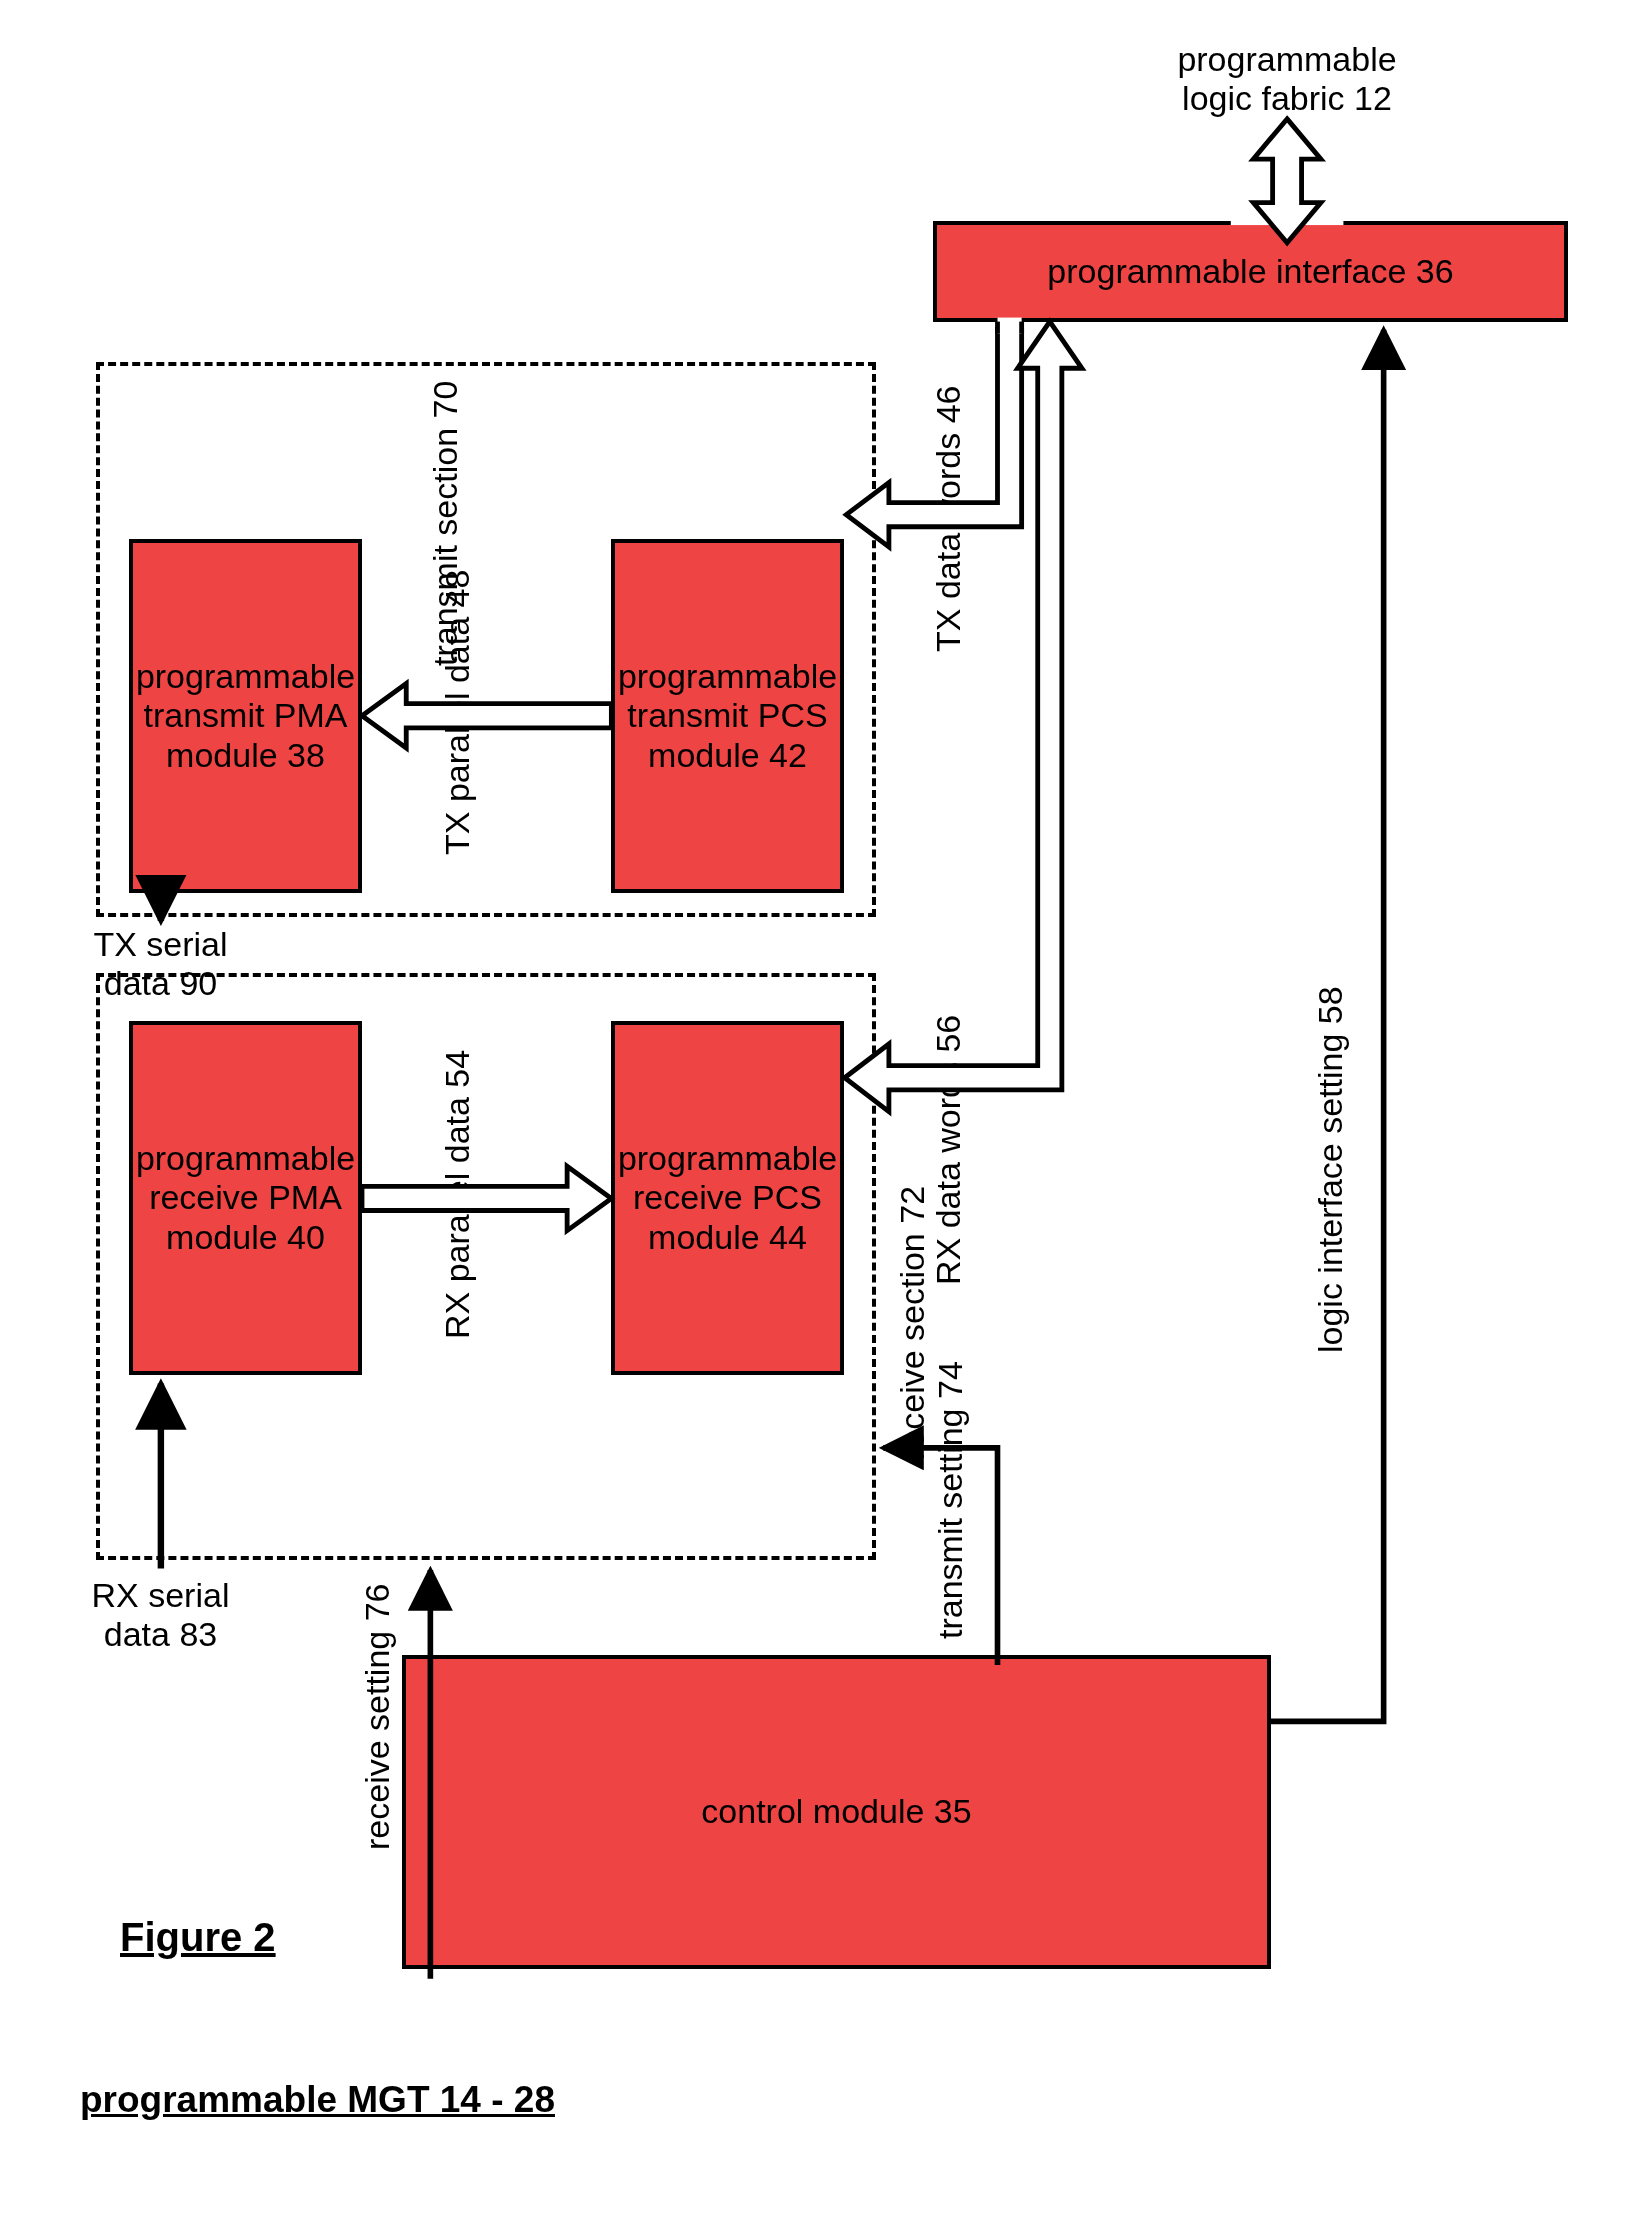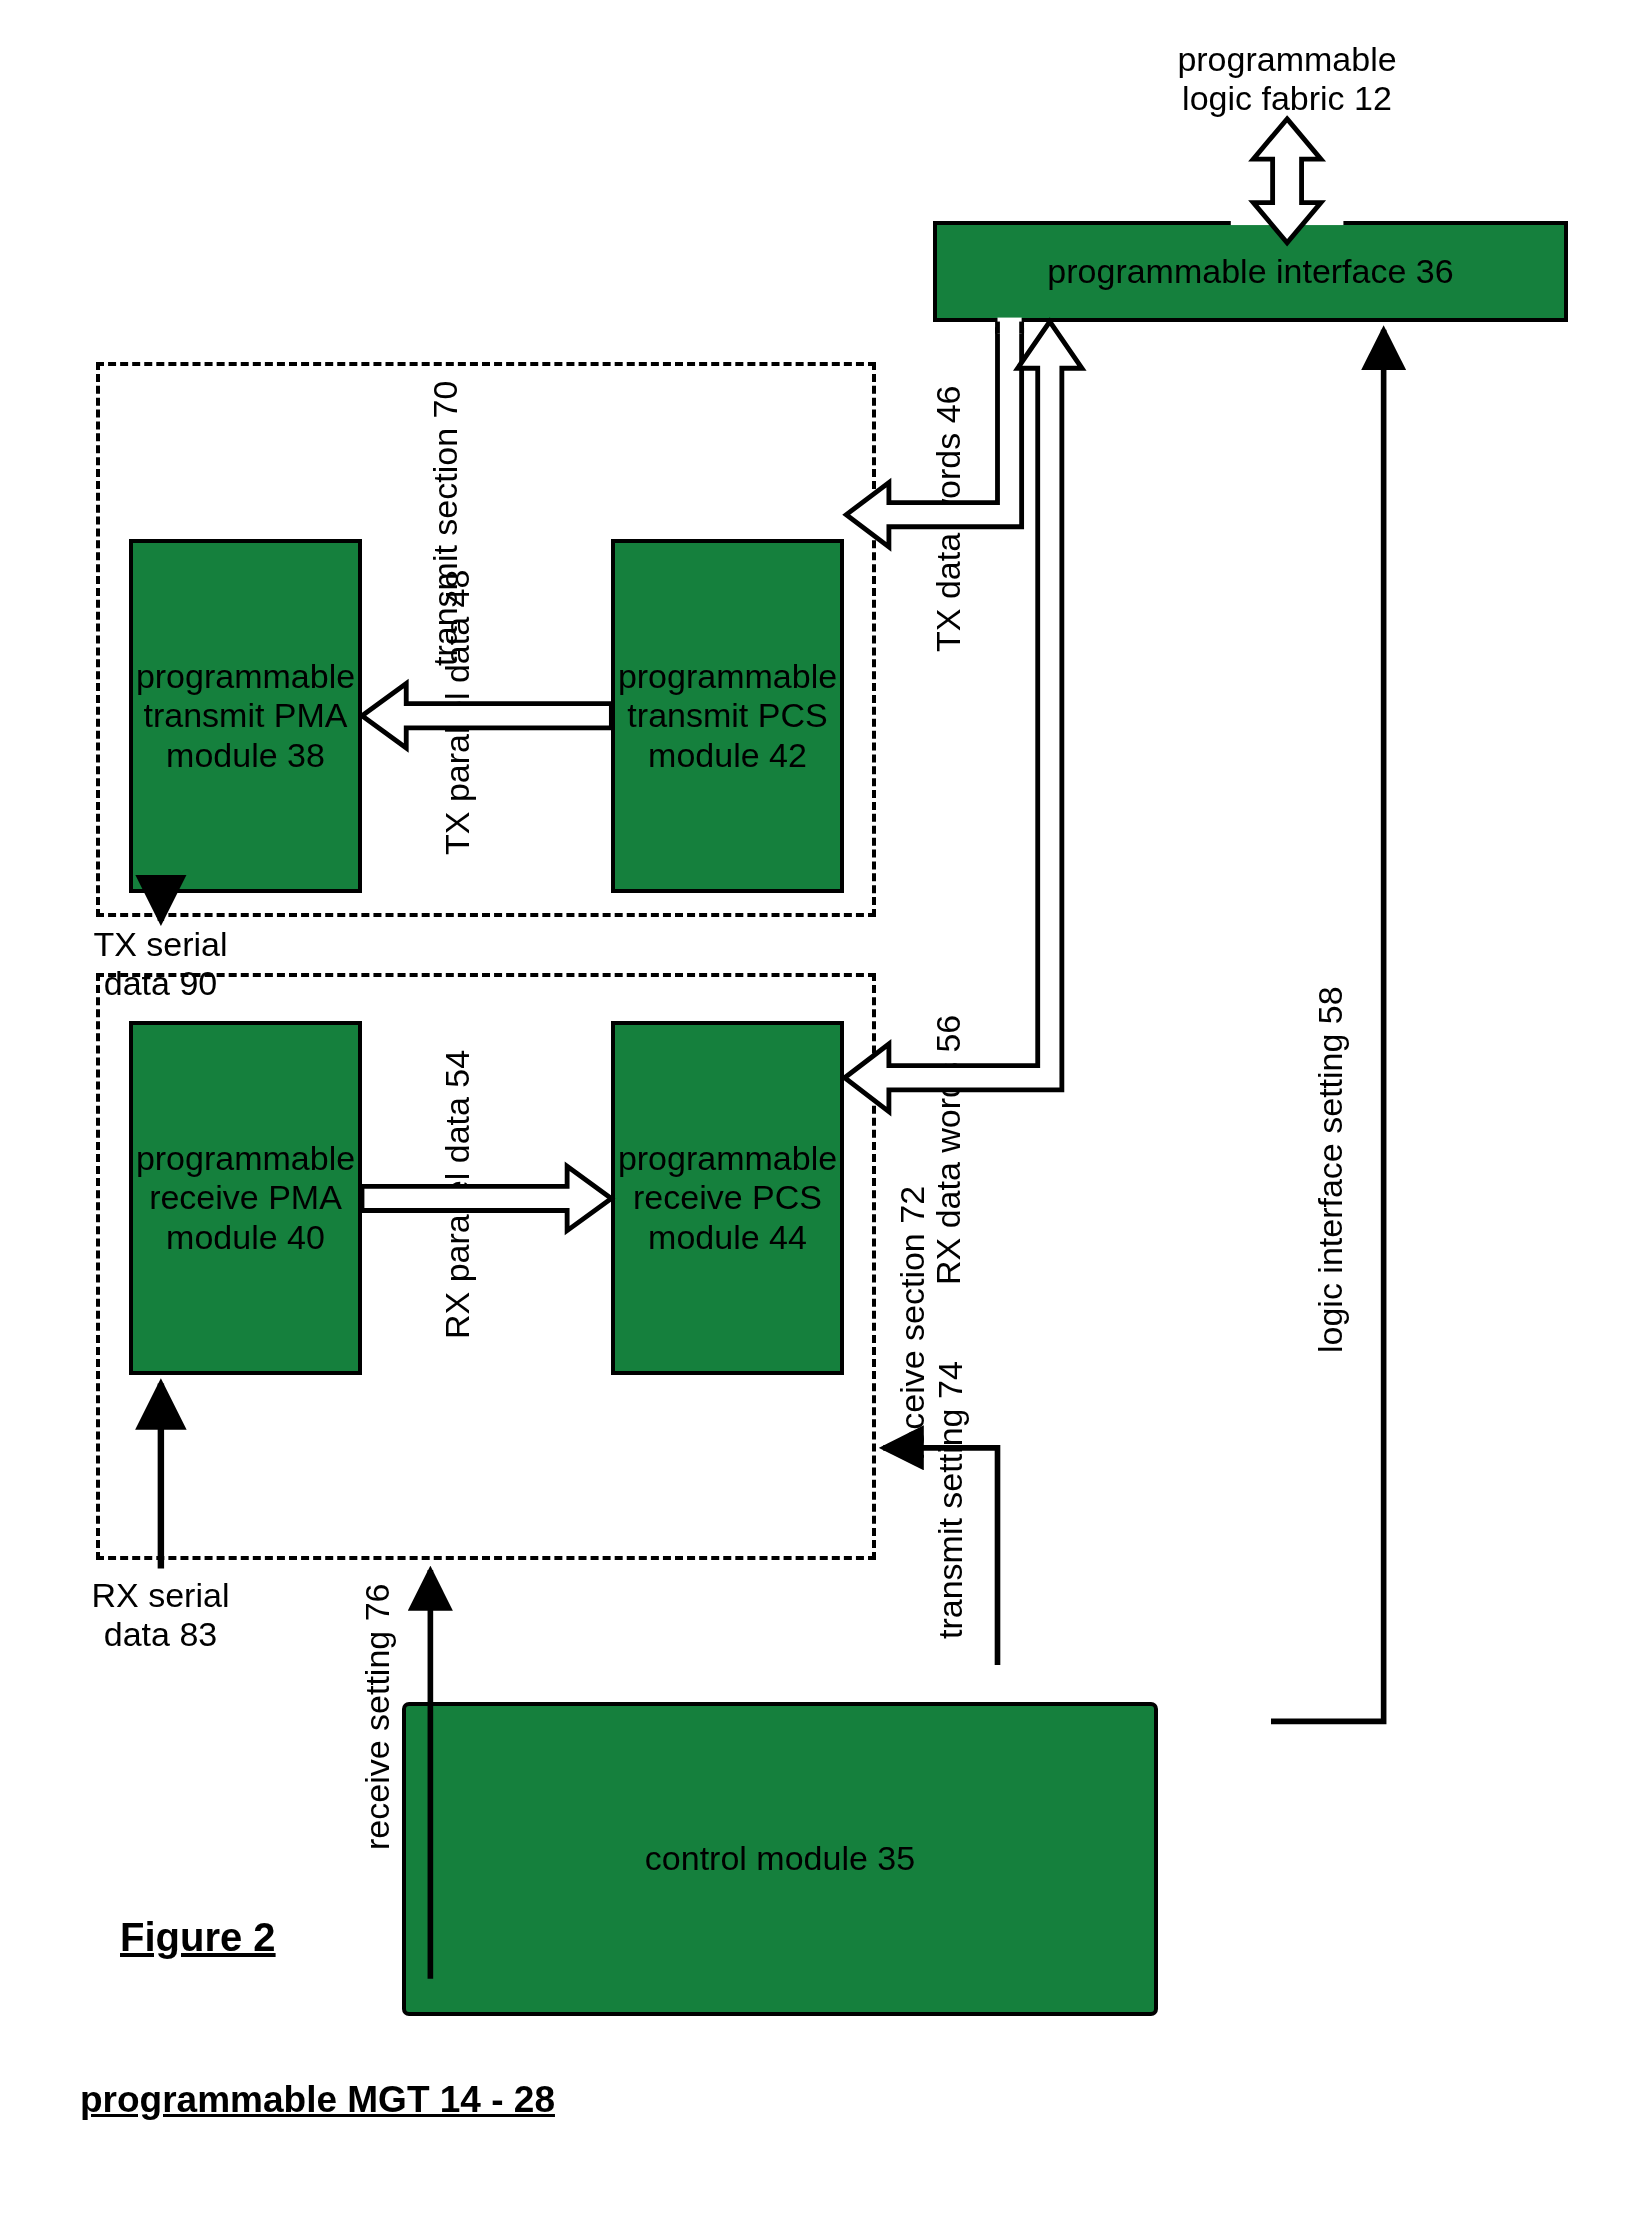--- a/index.html
+++ b/index.html
@@ -9,21 +9,21 @@
     padding: 32px;
   }
   .canvas {
     position: relative;
     width: 1569px;
     height: 2172px;
   }
   .box {
     position: absolute;
     border: 4px solid #000;
-    background: #15803d;
+    background: #ef4444;
     display: flex;
     align-items: center;
     justify-content: center;
     text-align: center;
     font-size: 34px;
     line-height: 1.15;
     box-sizing: border-box;
   }
   .dashed-box {
     position: absolute;
@@ -86,21 +86,21 @@
 receive PCS
 module 44</span>
   </div>
 
   <div class="box" style="left:97px; top:989px; width:233px; height:354px; white-space:pre-line;">
     <span>programmable
 receive PMA
 module 40</span>
   </div>
 
-  <div class="box" style="left:370px; top:1670px; width:756px; height:314px;border-radius:7px;">
+  <div class="box" style="left:370px; top:1623px; width:869px; height:314px;">
     <span>control module 35</span>
   </div>
 
   <div class="vlabel" style="left:394px; top:338px; height:306px;">transmit section 70</div>
   <div class="vlabel" style="left:861px; top:1142px; height:298px;">receive section 72</div>
 
   <div class="vlabel" style="left:897px; top:334px; height:306px;">TX data words 46</div>
   <div class="vlabel" style="left:897px; top:961px; height:314px;">RX data words 56</div>
 
   <div class="vlabel" style="left:406px; top:511px; height:338px;">TX parallel data 48</div>

